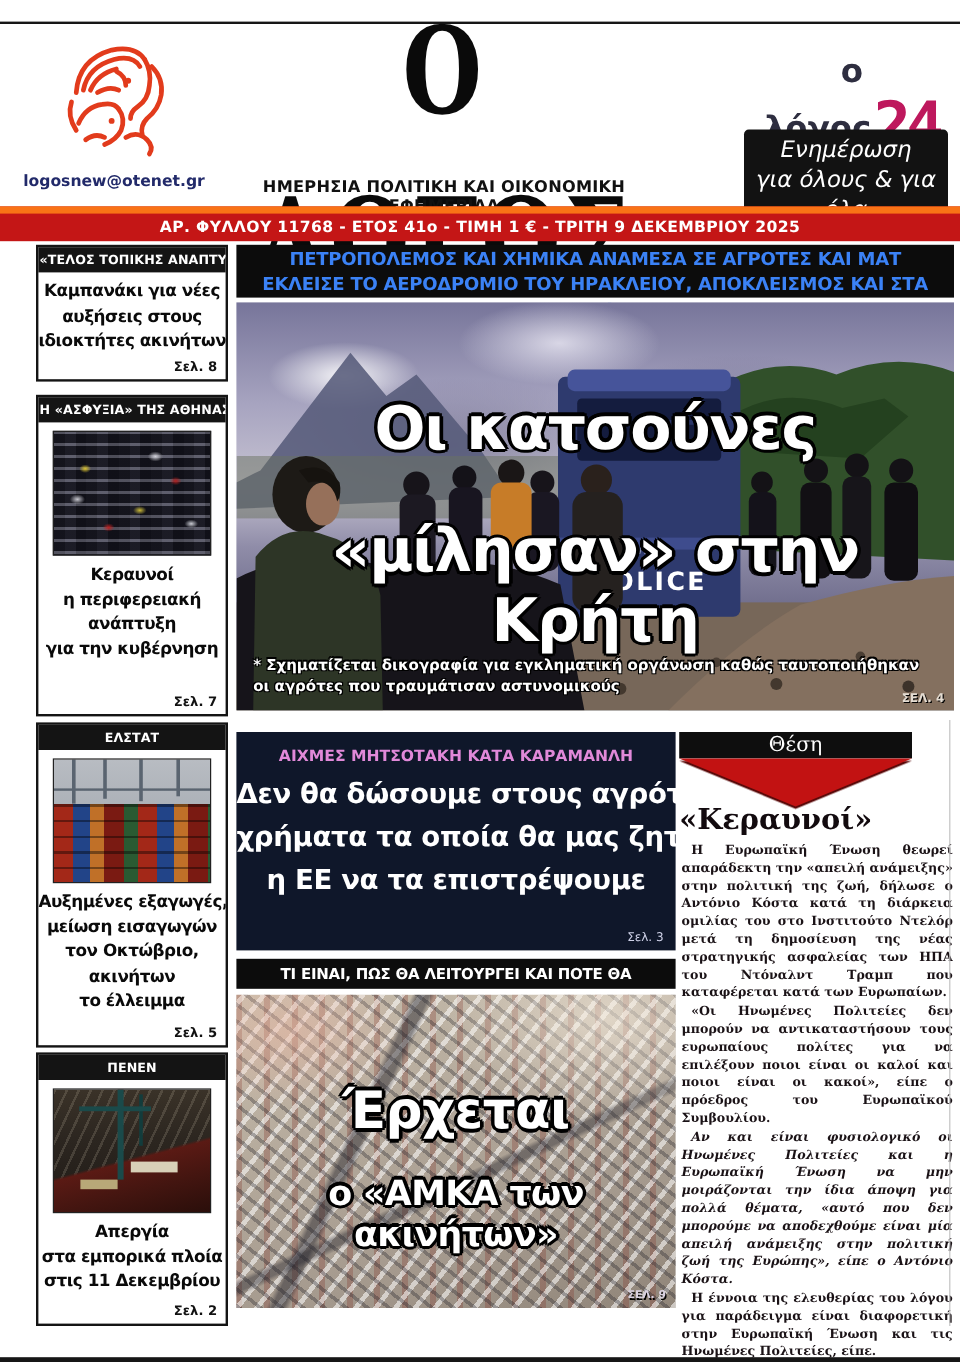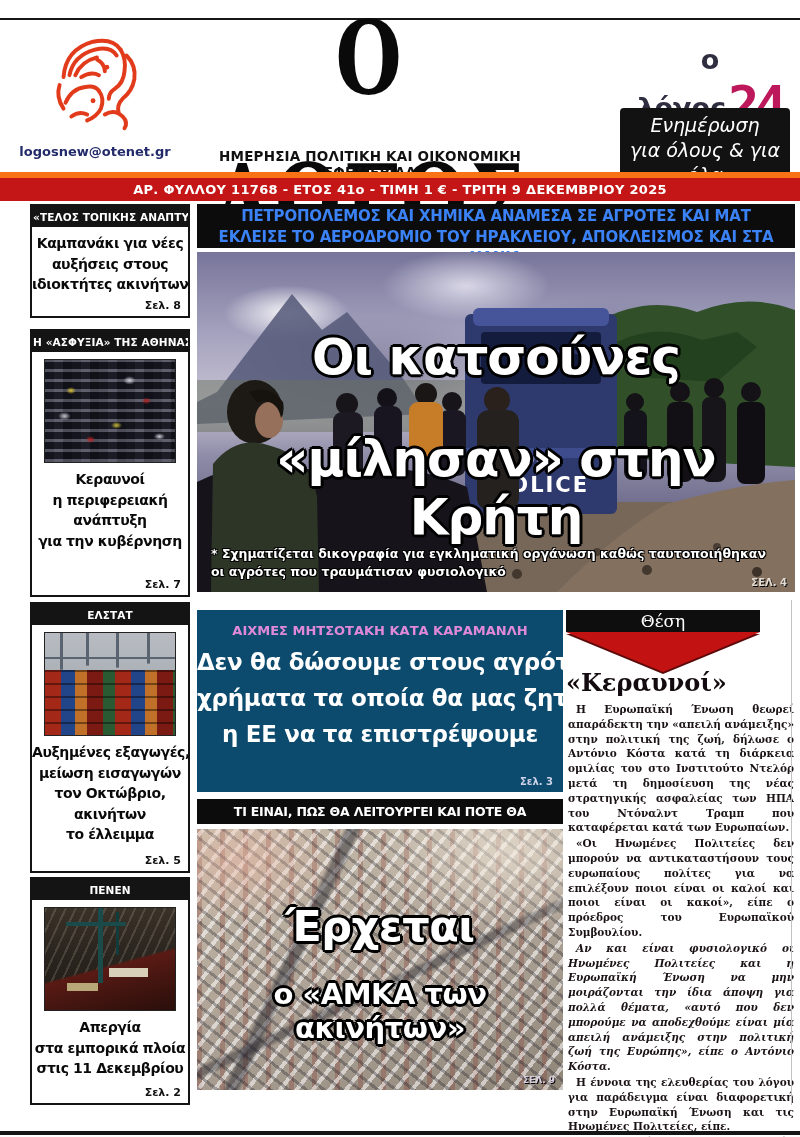--- a/index.html
+++ b/index.html
@@ -88,26 +88,26 @@
         text-shadow:3px 0 0 #000,-3px 0 0 #000,0 3px 0 #000,0 -3px 0 #000,
                     2px 2px 0 #000,-2px -2px 0 #000,2px -2px 0 #000,-2px 2px 0 #000;}
   .lead-hl1{position:absolute;top:76px;font-size:50px;letter-spacing:-1px;}
   .lead-hl2{position:absolute;top:178px;font-size:50px;letter-spacing:-1px;}
   .lead-sub{position:absolute;left:14px;bottom:10px;width:560px;color:#fff;font-weight:bold;
         font-size:12.5px;line-height:1.5;text-align:left;
         text-shadow:1px 1px 0 #000,-1px -1px 0 #000,1px -1px 0 #000,-1px 1px 0 #000;}
   .lead-pg{position:absolute;right:8px;bottom:4px;font-size:10px;font-weight:bold;color:#e4dcd2;
         text-shadow:1px 1px 0 #000;}
 
-  .quote-box{position:absolute;left:197px;top:610px;width:366px;height:182px;background:#0c4a6e;}
+  .quote-box{position:absolute;left:197px;top:610px;width:366px;height:182px;background:#0f172a;}
   .q-kicker{margin-top:13px;text-align:center;color:#e189d9;font-size:13px;font-weight:bold;}
   .q-line{text-align:center;color:#fff;font-weight:bold;font-size:23px;line-height:36px;
         letter-spacing:-0.3px;white-space:nowrap;}
   .q-lines{margin-top:6px;}
-  .q-pg{position:absolute;right:10px;bottom:5px;color:#cfd2e8;font-size:10px;font-weight:bold;}
+  .q-pg{position:absolute;right:10px;bottom:5px;color:#cfd2e8;font-size:10px;font-weight:normal;}
 
   .mid-banner{position:absolute;left:197px;top:799px;width:366px;height:25px;background:#0c0c0c;
         color:#fff;font-size:12.5px;font-weight:bold;text-align:center;line-height:25px;letter-spacing:-0.2px;}
 
   .city-photo{position:absolute;left:197px;top:829px;width:366px;height:261px;margin:0;overflow:hidden;
         background:
         radial-gradient(140px 90px at 12% 12%,rgba(235,180,160,0.5),transparent 70%),
         radial-gradient(200px 120px at 85% 8%,rgba(250,240,225,0.6),transparent 70%),
         linear-gradient(115deg,transparent 30%,rgba(30,30,40,0.45) 31%,rgba(30,30,40,0.45) 33%,transparent 34%),
         linear-gradient(155deg,transparent 55%,rgba(30,30,40,0.4) 56%,rgba(30,30,40,0.4) 57.5%,transparent 58.5%),
@@ -283,21 +283,21 @@
 
       <path d="M0,230 Q60,200 130,222 Q200,205 270,235 L290,340 L0,340 Z" fill="#16141a"></path>
 
       <ellipse cx="58" cy="160" rx="28" ry="32" fill="#1d1a16"></ellipse>
       <ellipse cx="72" cy="168" rx="14" ry="18" fill="#96705a"></ellipse>
       <path d="M52,140 Q72,132 86,150 Q88,160 84,166 Q80,146 60,150 Z" fill="#16130f"></path>
       <path d="M14,340 L16,212 Q40,182 74,194 Q112,204 120,244 L122,340 Z" fill="#2d3526"></path>
     </svg>
     <div class="outline-txt lead-hl2">«μίλησαν» στην Κρήτη</div>
     <div class="outline-txt lead-hl1">Οι κατσούνες</div>
-    <div class="lead-sub">* Σχηματίζεται δικογραφία για εγκληματική οργάνωση καθώς ταυτοποιήθηκαν οι αγρότες που τραυμάτισαν φυσιολογικό</div>
+    <div class="lead-sub">* Σχηματίζεται δικογραφία για εγκληματική οργάνωση καθώς ταυτοποιήθηκαν οι αγρότες που τραυμάτισαν αστυνομικούς</div>
     <div class="lead-pg">ΣΕΛ. 4</div>
   </figure>
 
   <section class="quote-box">
     <div class="q-kicker">ΑΙΧΜΕΣ ΜΗΤΣΟΤΑΚΗ ΚΑΤΑ ΚΑΡΑΜΑΝΛΗ</div>
     <div class="q-lines">
       <div class="q-line">Δεν θα δώσουμε στους αγρότες</div>
       <div class="q-line">χρήματα τα οποία θα μας ζητά</div>
       <div class="q-line">η ΕΕ να τα επιστρέψουμε</div>
     </div>

